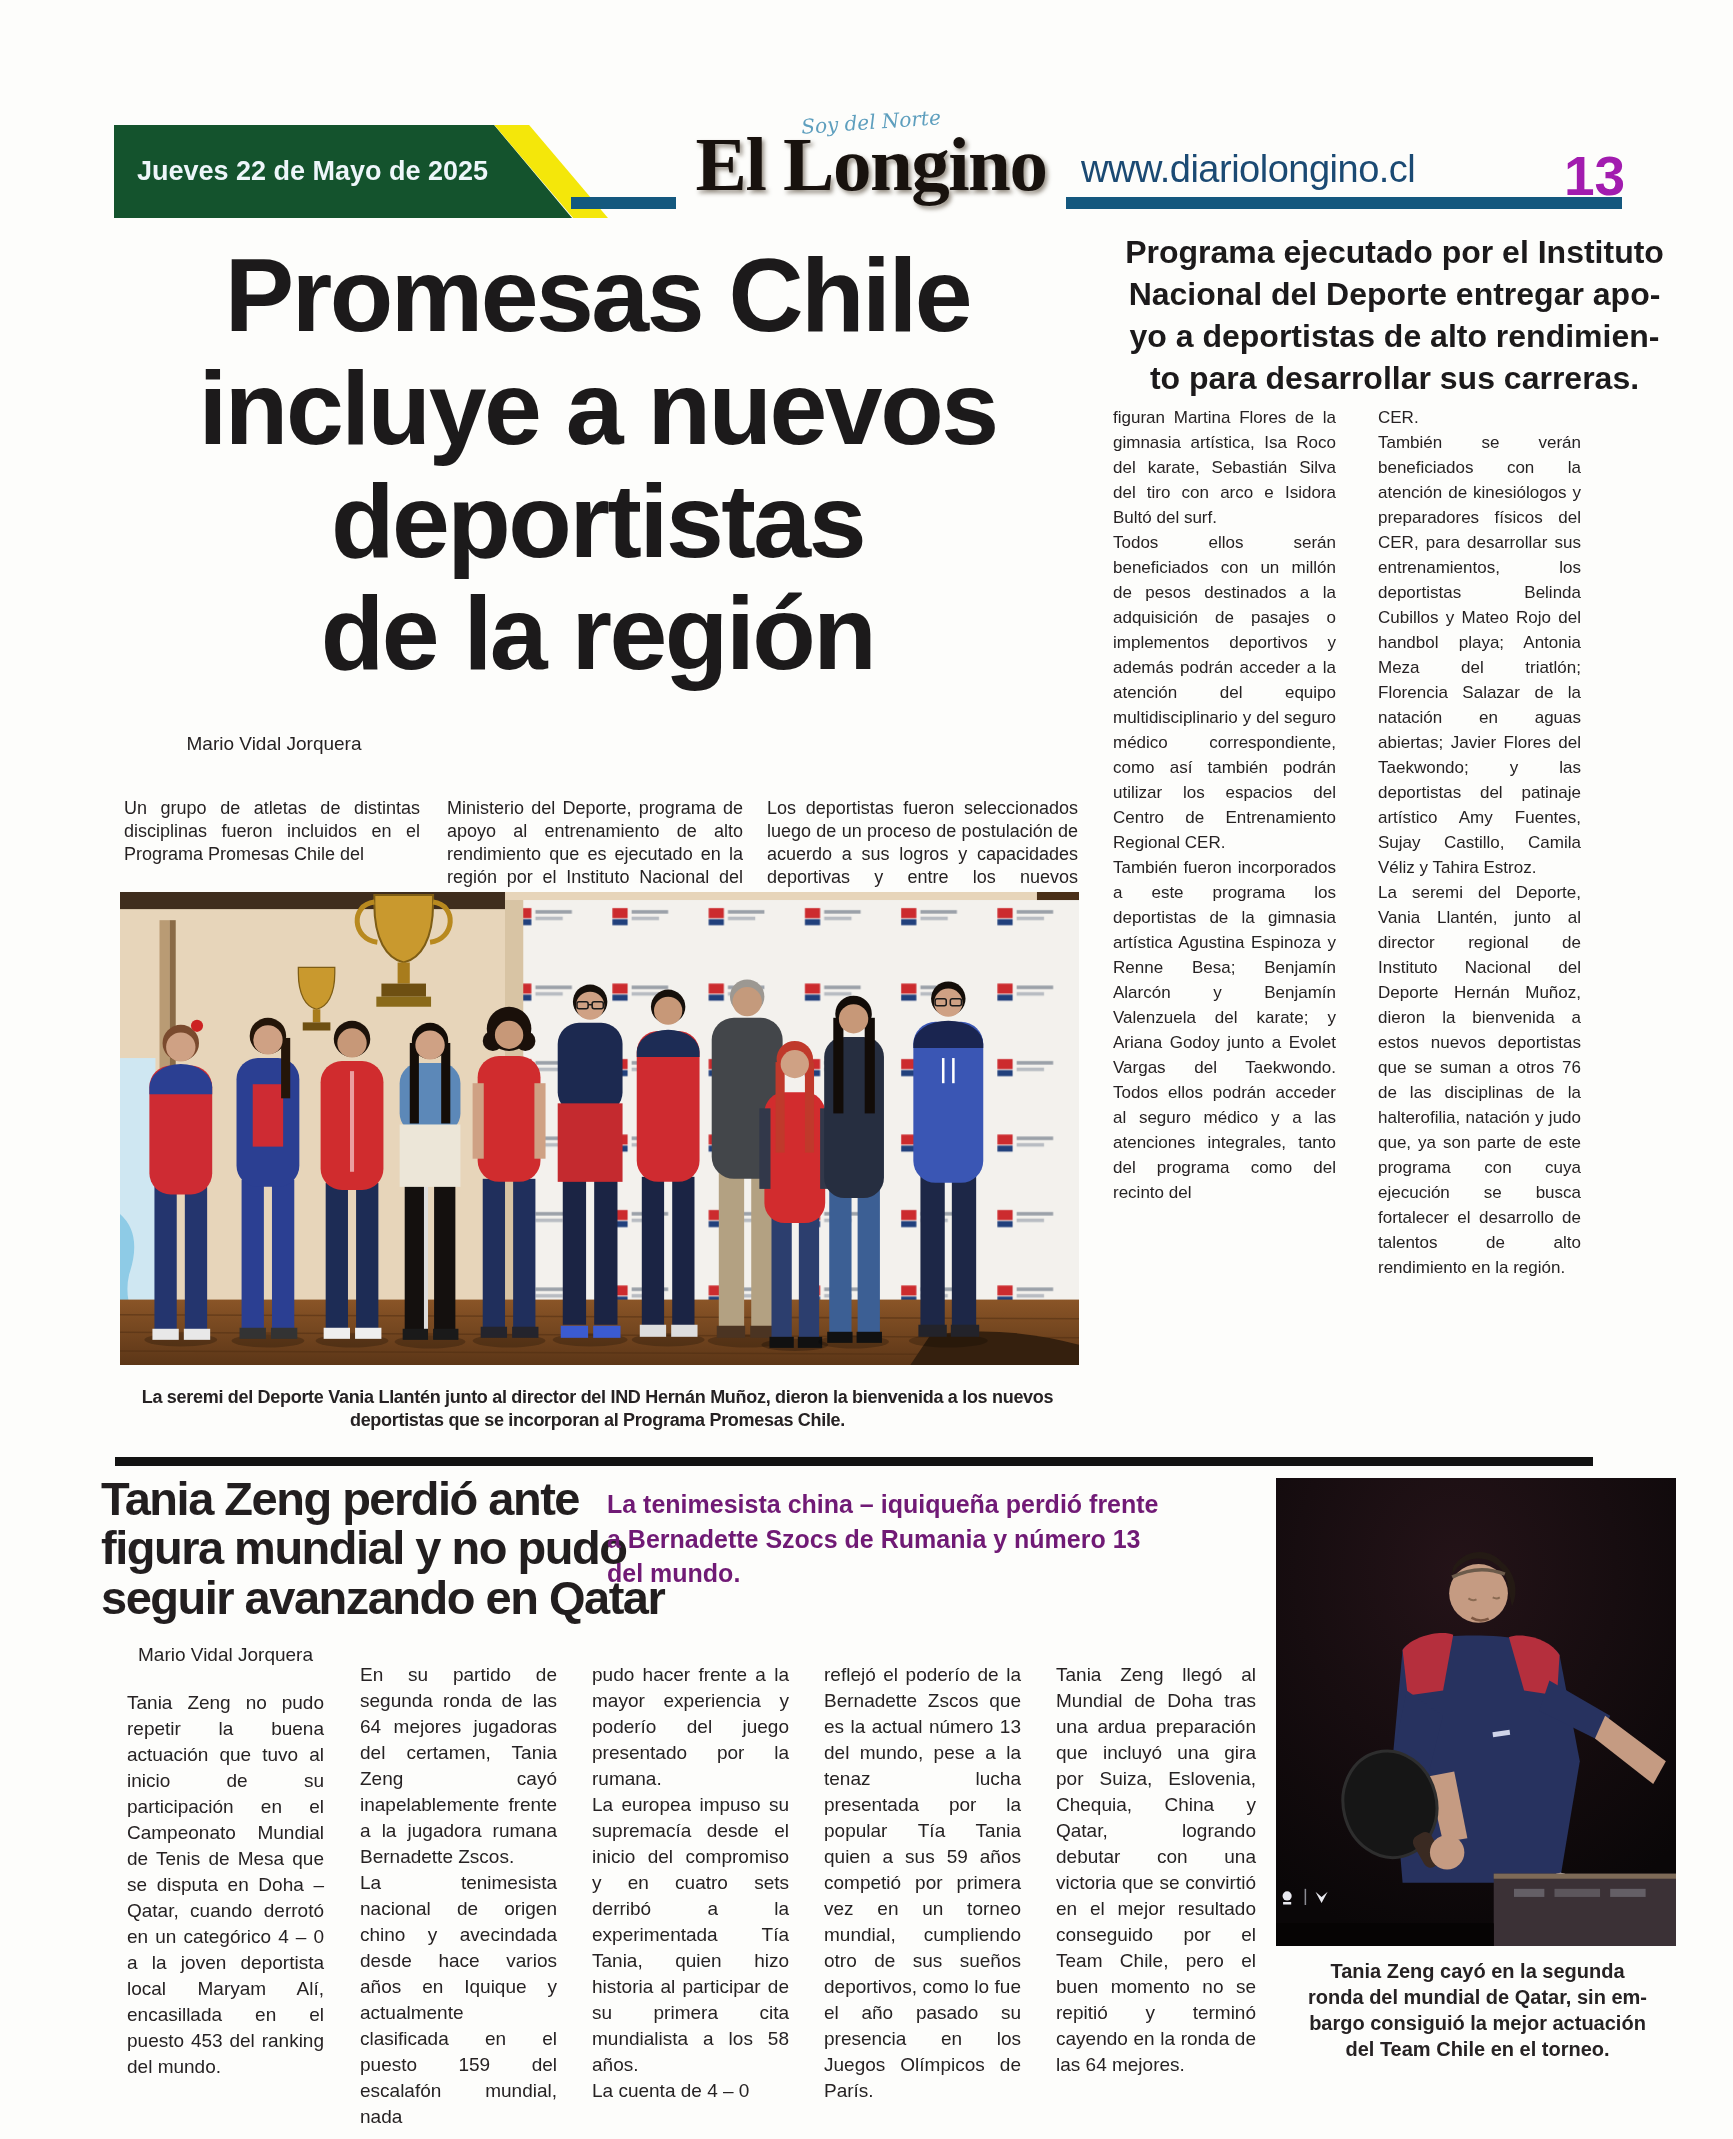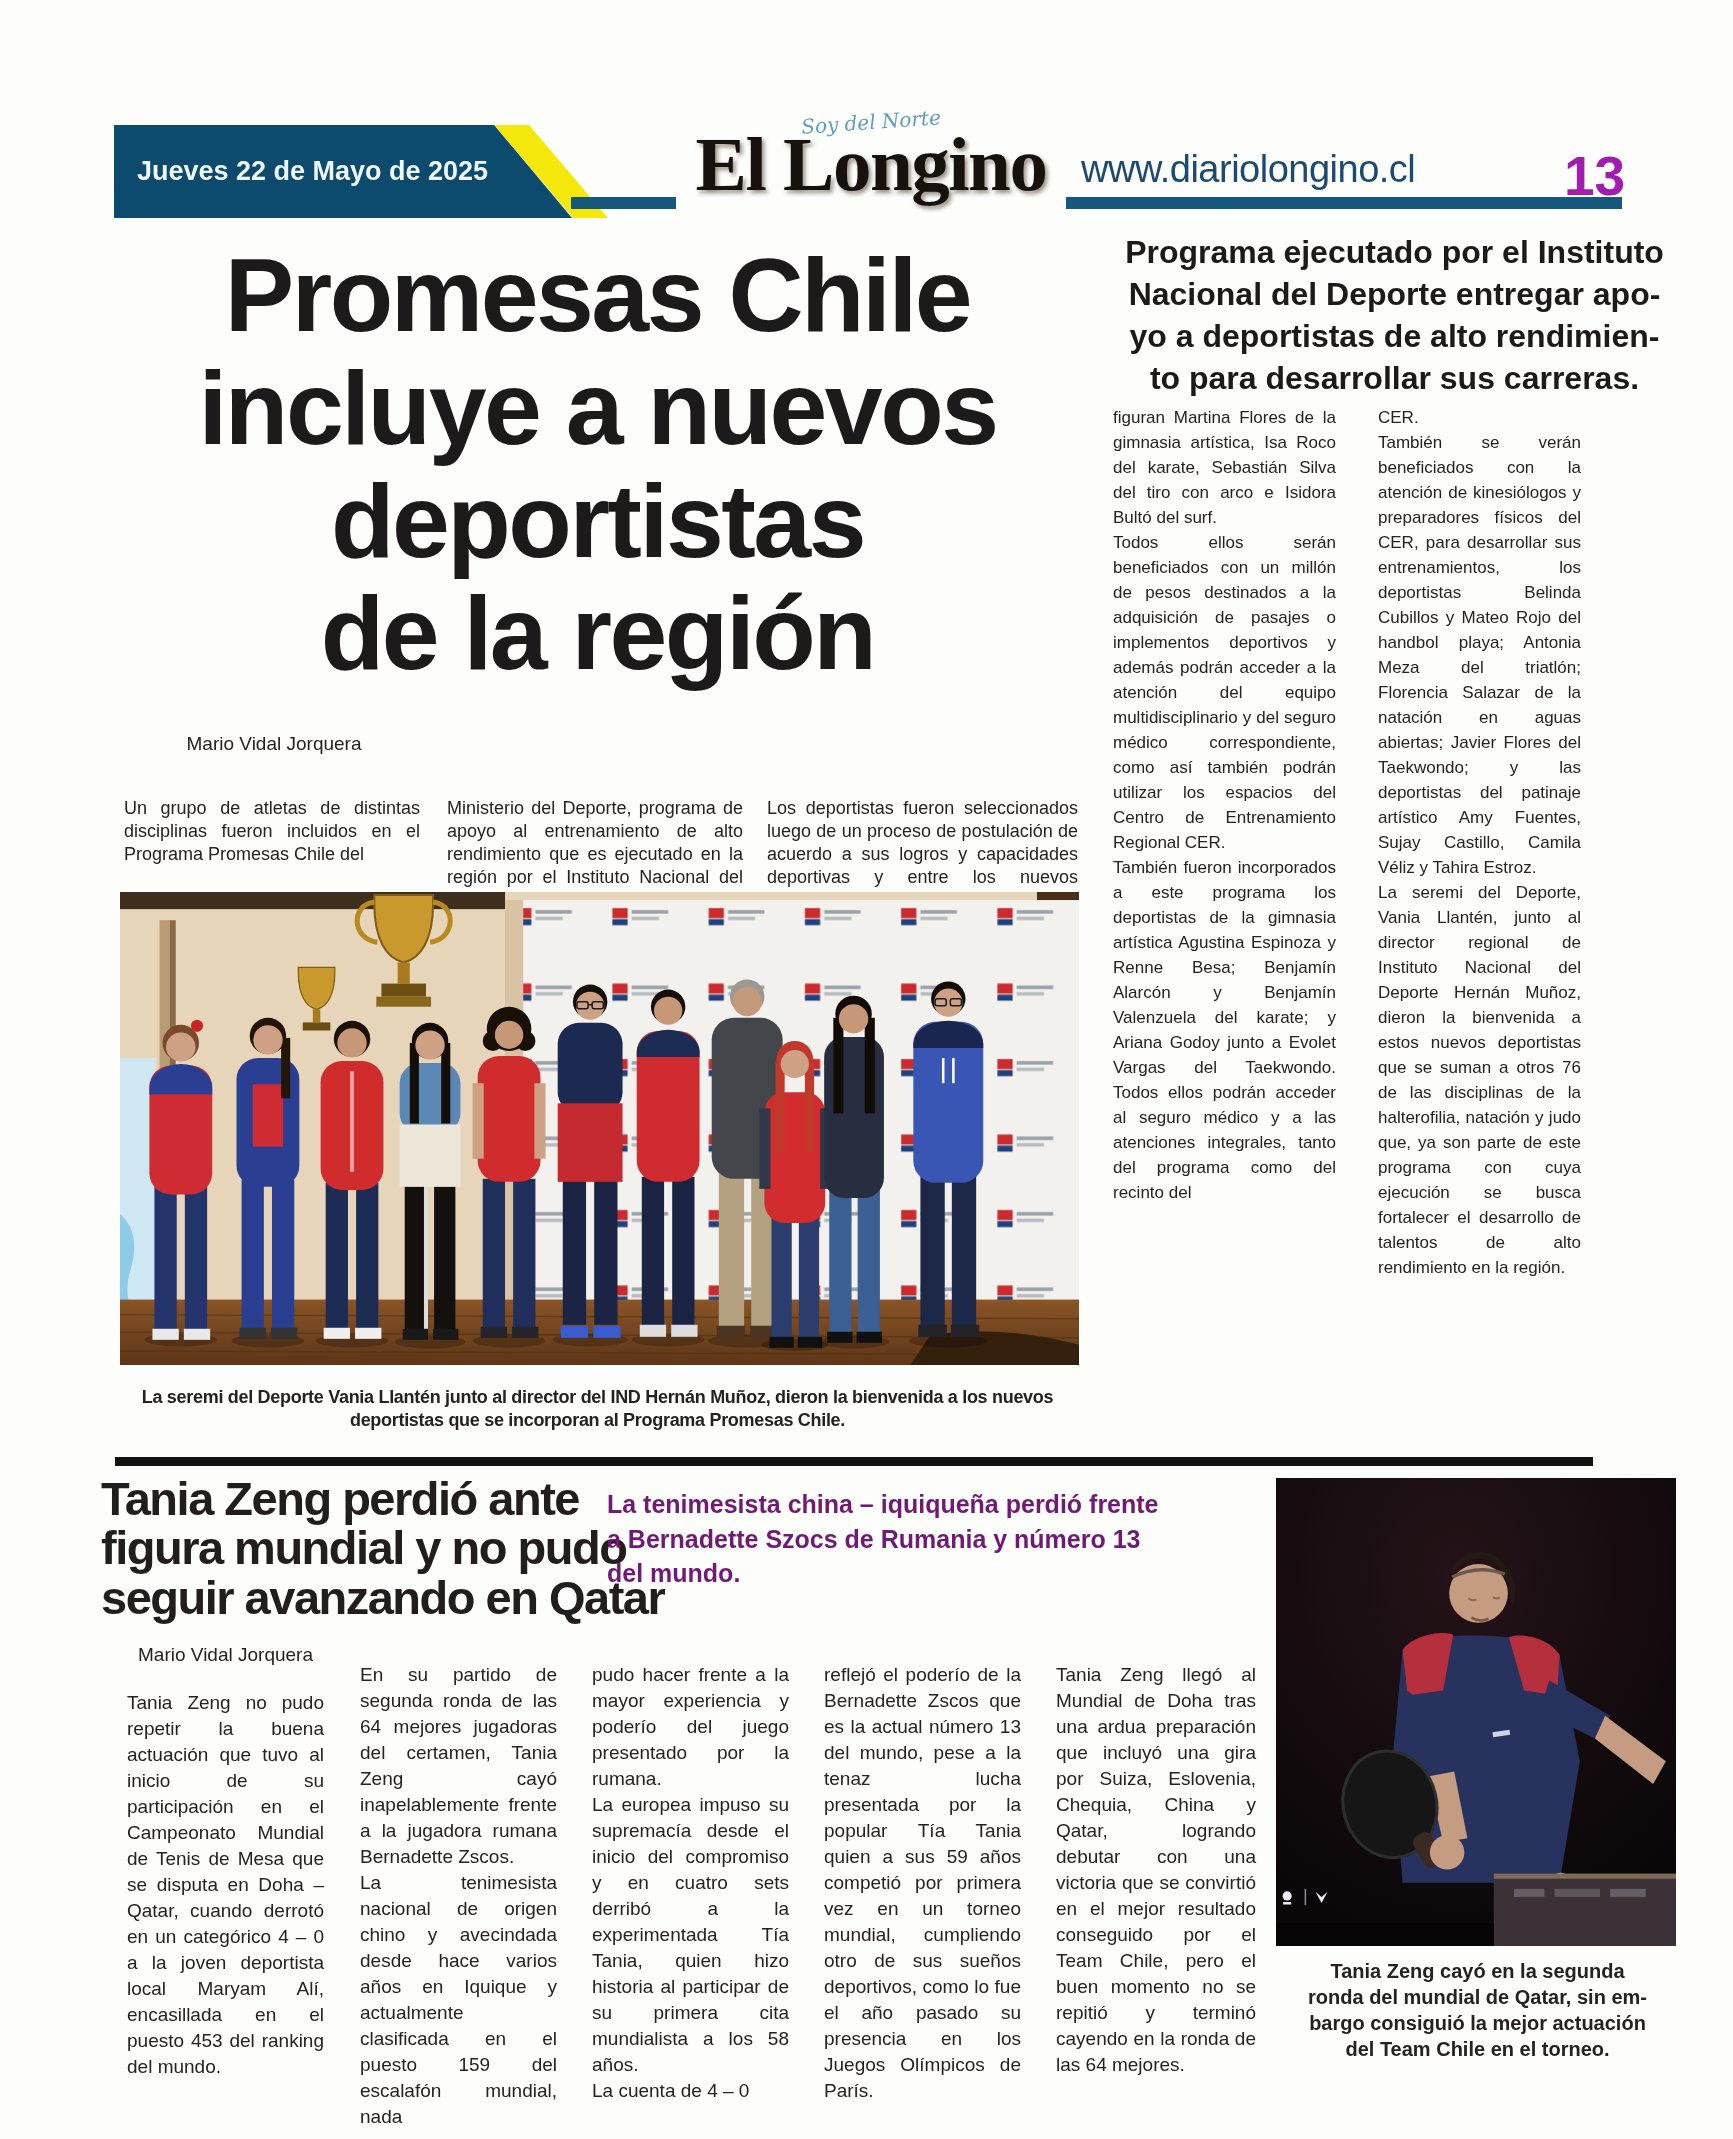--- a/index.html
+++ b/index.html
@@ -7,21 +7,21 @@
   #page {
     position:relative; width:1734px; height:2140px;
     background:#fdfdfb; overflow:hidden;
     font-family:"Liberation Sans", sans-serif; color:#262223;
   }
   .abs { position:absolute; }
 
   
   .date-banner {
     left:114px; top:125px; width:458px; height:93px;
-    background:#0c4a6e; color:#eef6fa;
+    background:#14532d; color:#eef6fa;
     clip-path:polygon(0 0, 83% 0, 100% 100%, 0 100%);
     display:flex; align-items:center; justify-content:center;
     font-weight:bold; font-size:27px; padding-right:61px;
   }
   .yellow-stripe {
     left:492px; top:125px; width:116px; height:93px; background:#f4e70a;
     clip-path:polygon(2% 0, 32% 0, 100% 100%, 70% 100%);
   }
   .header-rule { left:571px; top:197px; width:1051px; height:12px; background:#14587e; }
   .masthead {

